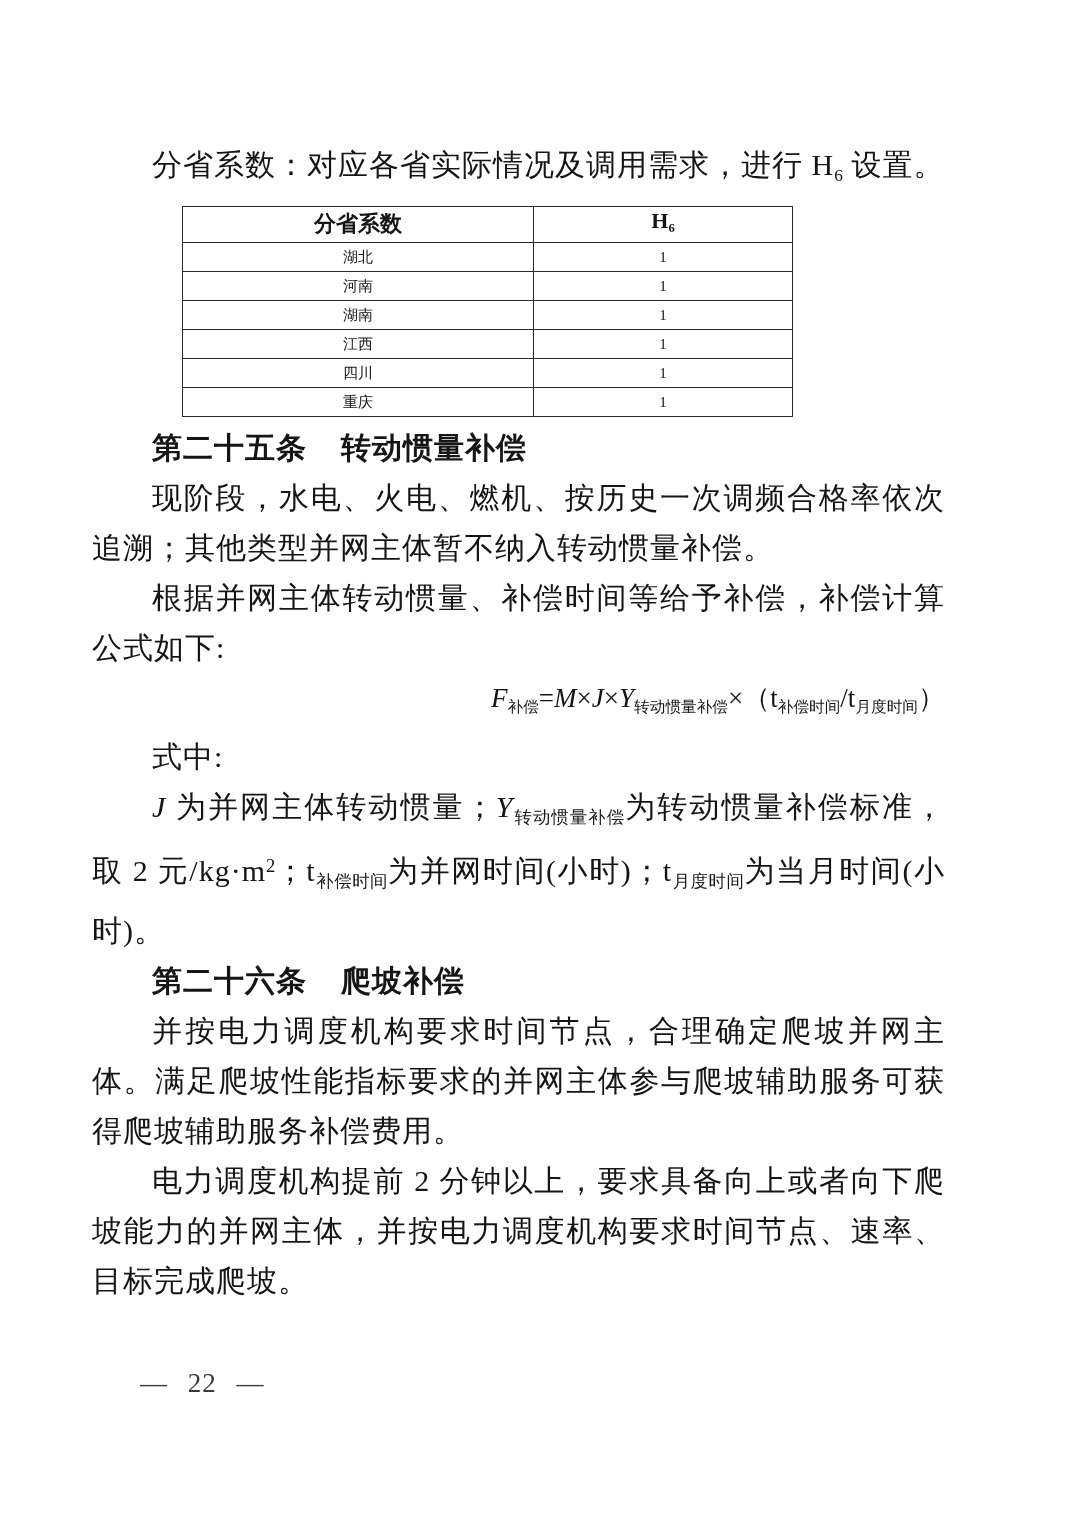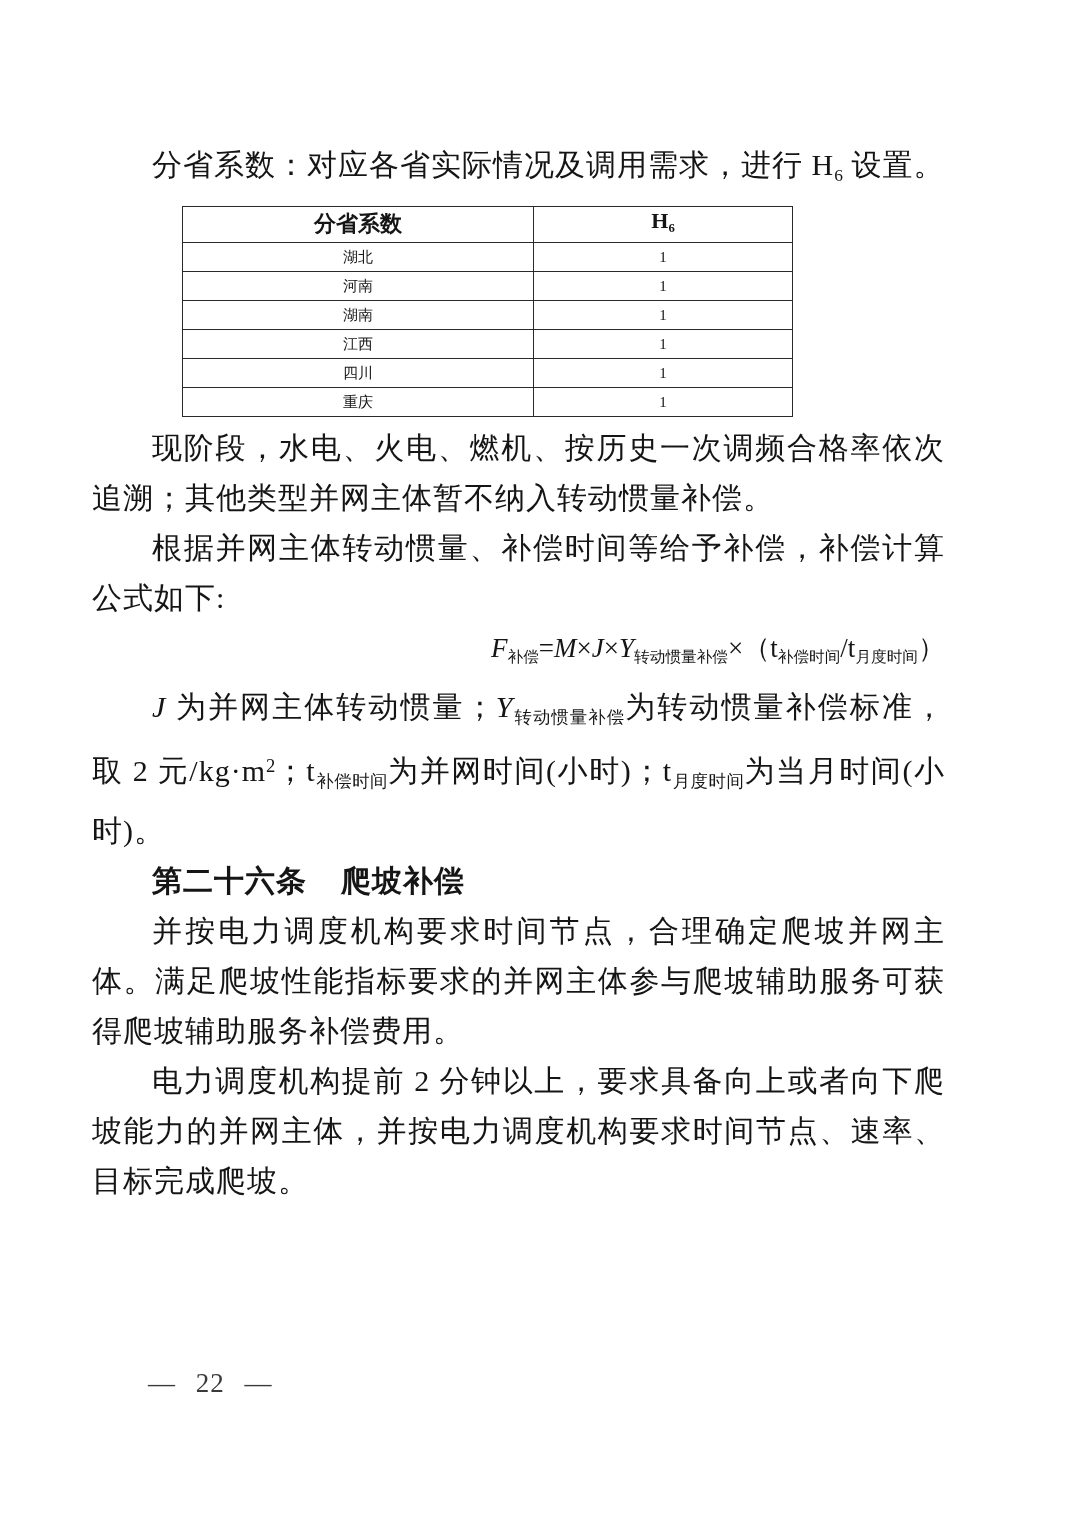--- a/index.html
+++ b/index.html
@@ -52,21 +52,21 @@
     text-align:center;
     vertical-align:middle;
     padding:0;
     line-height:28px;
   }
   .coef-table th { font-size:22px; }
   .th-prov { font-family:"Liberation Sans","DejaVu Sans",sans-serif; }
   .coef-table td { font-size:15px; font-weight:400; }
   .footer {
     position:absolute;
-    left:148px; top:1368px;
+    left:140px; top:1368px;
     font-size:27px;
     letter-spacing:1px;
     word-spacing:12px;
     color:#3a3a3a;
   }
 </style>
 </head>
 <body>
 
 <div class="page">
@@ -105,27 +105,29 @@
           <td>四川</td>
           <td>1</td>
         </tr>
         <tr>
           <td>重庆</td>
           <td>1</td>
         </tr>
       </tbody>
   </table>
 
+  <p class="para indent heading"><span class="art-num">第二十五条</span><span class="art-title">转动惯量补偿</span></p>
 
   <p class="para indent">现阶段，水电、火电、燃机、按历史一次调频合格率依次追溯；其他类型并网主体暂不纳入转动惯量补偿。</p>
 
   <p class="para indent">根据并网主体转动惯量、补偿时间等给予补偿，补偿计算公式如下:</p>
 
   <p class="para formula"><span class="rs-i">F</span><span class="rs-sub">补偿</span><span>=</span><span class="rs-i">M</span><span>×</span><span class="rs-i">J</span><span>×</span><span class="rs-i">Y</span><span class="rs-sub">转动惯量补偿</span><span>×（t</span><span class="rs-sub">补偿时间</span><span>/t</span><span class="rs-sub">月度时间</span><span>）</span></p>
 
+  <p class="para indent">式中:</p>
 
 
   <p class="para indent"><span class="rs-i">J</span><span> 为并网主体转动惯量；</span><span class="rs-i">Y</span><span class="rs-sub">转动惯量补偿</span><span>为转动惯量补偿标准，取 2 元/kg·m</span><span class="rs-sup">2</span><span>；t</span><span class="rs-sub">补偿时间</span><span>为并网时间(小时)；t</span><span class="rs-sub">月度时间</span><span>为当月时间(小时)。</span></p>
 
   <p class="para indent heading"><span class="art-num">第二十六条</span><span class="art-title">爬坡补偿</span></p>
 
   <p class="para indent">并按电力调度机构要求时间节点，合理确定爬坡并网主体。满足爬坡性能指标要求的并网主体参与爬坡辅助服务可获得爬坡辅助服务补偿费用。</p>
 
   <p class="para indent">电力调度机构提前 2 分钟以上，要求具备向上或者向下爬坡能力的并网主体，并按电力调度机构要求时间节点、速率、目标完成爬坡。</p>
 

